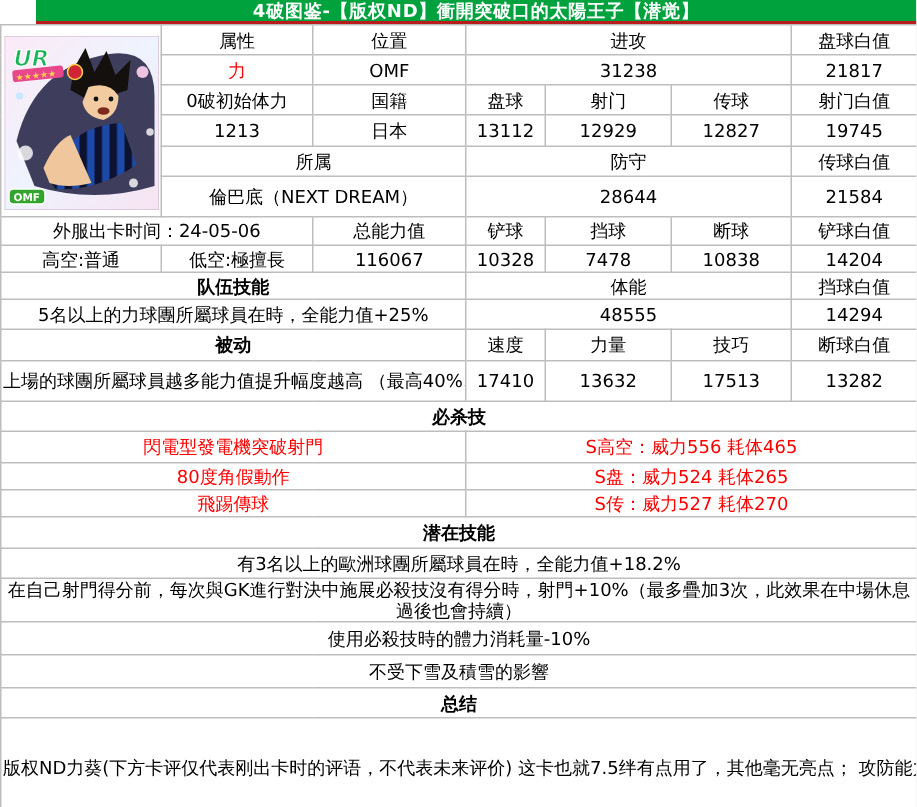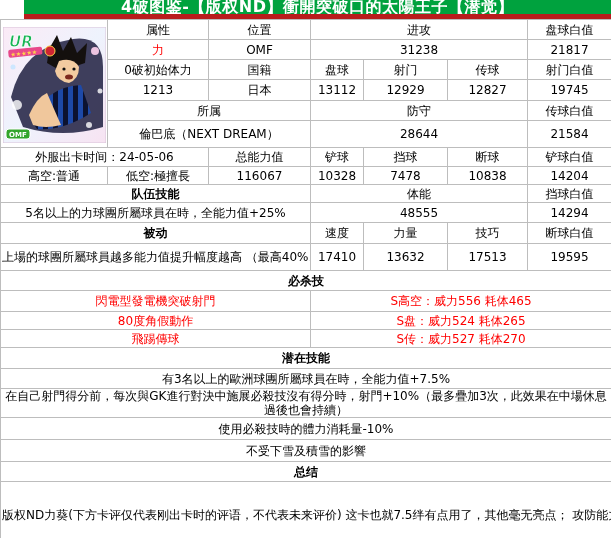--- a/index.html
+++ b/index.html
@@ -3,22 +3,22 @@
 <meta charset="utf-8">
 <style>
   html,body{margin:0;padding:0;background:#fff;}
   .page{
     width:611px;height:538px;overflow:hidden;background:#fff;
     font-family:"DejaVu Sans",sans-serif;font-size:12px;color:#000;
     position:relative;
   }
   .titlebar{
     height:14px;background:#00A23E;color:#fff;font-weight:bold;
-    font-size:16px;line-height:14px;text-align:center;
-    border-bottom:5px solid #b91c1c;letter-spacing:0.5px;
+    font-size:12px;line-height:14px;text-align:center;
+    border-bottom:2px solid #b91c1c;letter-spacing:0.5px;
     white-space:nowrap;overflow:hidden;margin-left:24px;
   }
   table.sheet{
     border-collapse:collapse;table-layout:fixed;width:611px;
   }
   table.sheet td{
     border:1px solid #bdbdbd;text-align:center;vertical-align:middle;
     padding:0 1px;overflow:hidden;font-size:12px;line-height:14px;
     white-space:nowrap;
   }
@@ -167,21 +167,21 @@
       <td>技巧</td>
       <td>断球白值</td>
     </tr>
 
     <tr style="height:27px">
       <td colspan="3" class="wrap">上場的球團所屬球員越多能力值提升幅度越高
 （最高40%、最多4名）</td>
       <td>17410</td>
       <td>13632</td>
       <td>17513</td>
-      <td>19595</td>
+      <td>13282</td>
     </tr>
 
     <tr style="height:20px">
       <td colspan="7" class="bold">必杀技</td>
     </tr>
 
     <tr style="height:21px">
       <td colspan="3" class="red">閃電型發電機突破射門</td>
       <td colspan="4" class="red">S高空：威力556 耗体465</td>
     </tr>
@@ -194,21 +194,21 @@
     <tr style="height:18px">
       <td colspan="3" class="red">飛踢傳球</td>
       <td colspan="4" class="red">S传：威力527 耗体270</td>
     </tr>
 
     <tr style="height:21px">
       <td colspan="7" class="bold">潜在技能</td>
     </tr>
 
     <tr style="height:20px">
-      <td colspan="7">有3名以上的歐洲球團所屬球員在時，全能力值+7.5%</td>
+      <td colspan="7">有3名以上的歐洲球團所屬球員在時，全能力值+18.2%</td>
     </tr>
 
     <tr style="height:29px">
       <td colspan="7" class="wrap" style="white-space:normal">在自己射門得分前，每次與GK進行對決中施展必殺技沒有得分時，射門+10%（最多疊加3次，此效果在中場休息過後也會持續）</td>
     </tr>
 
     <tr style="height:22px">
       <td colspan="7">使用必殺技時的體力消耗量-10%</td>
     </tr>
 

